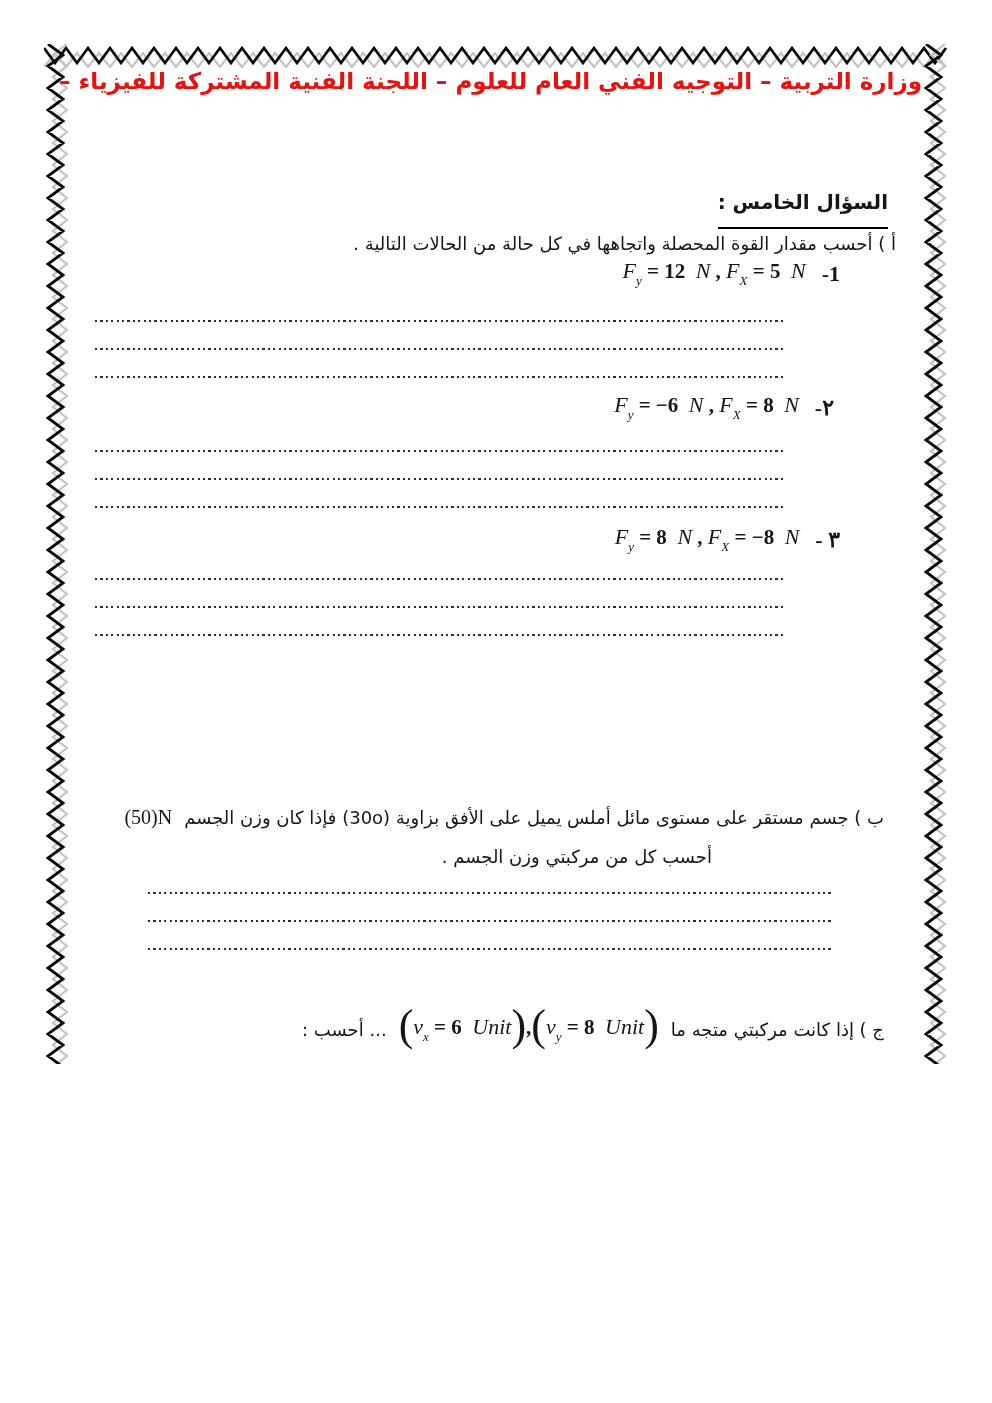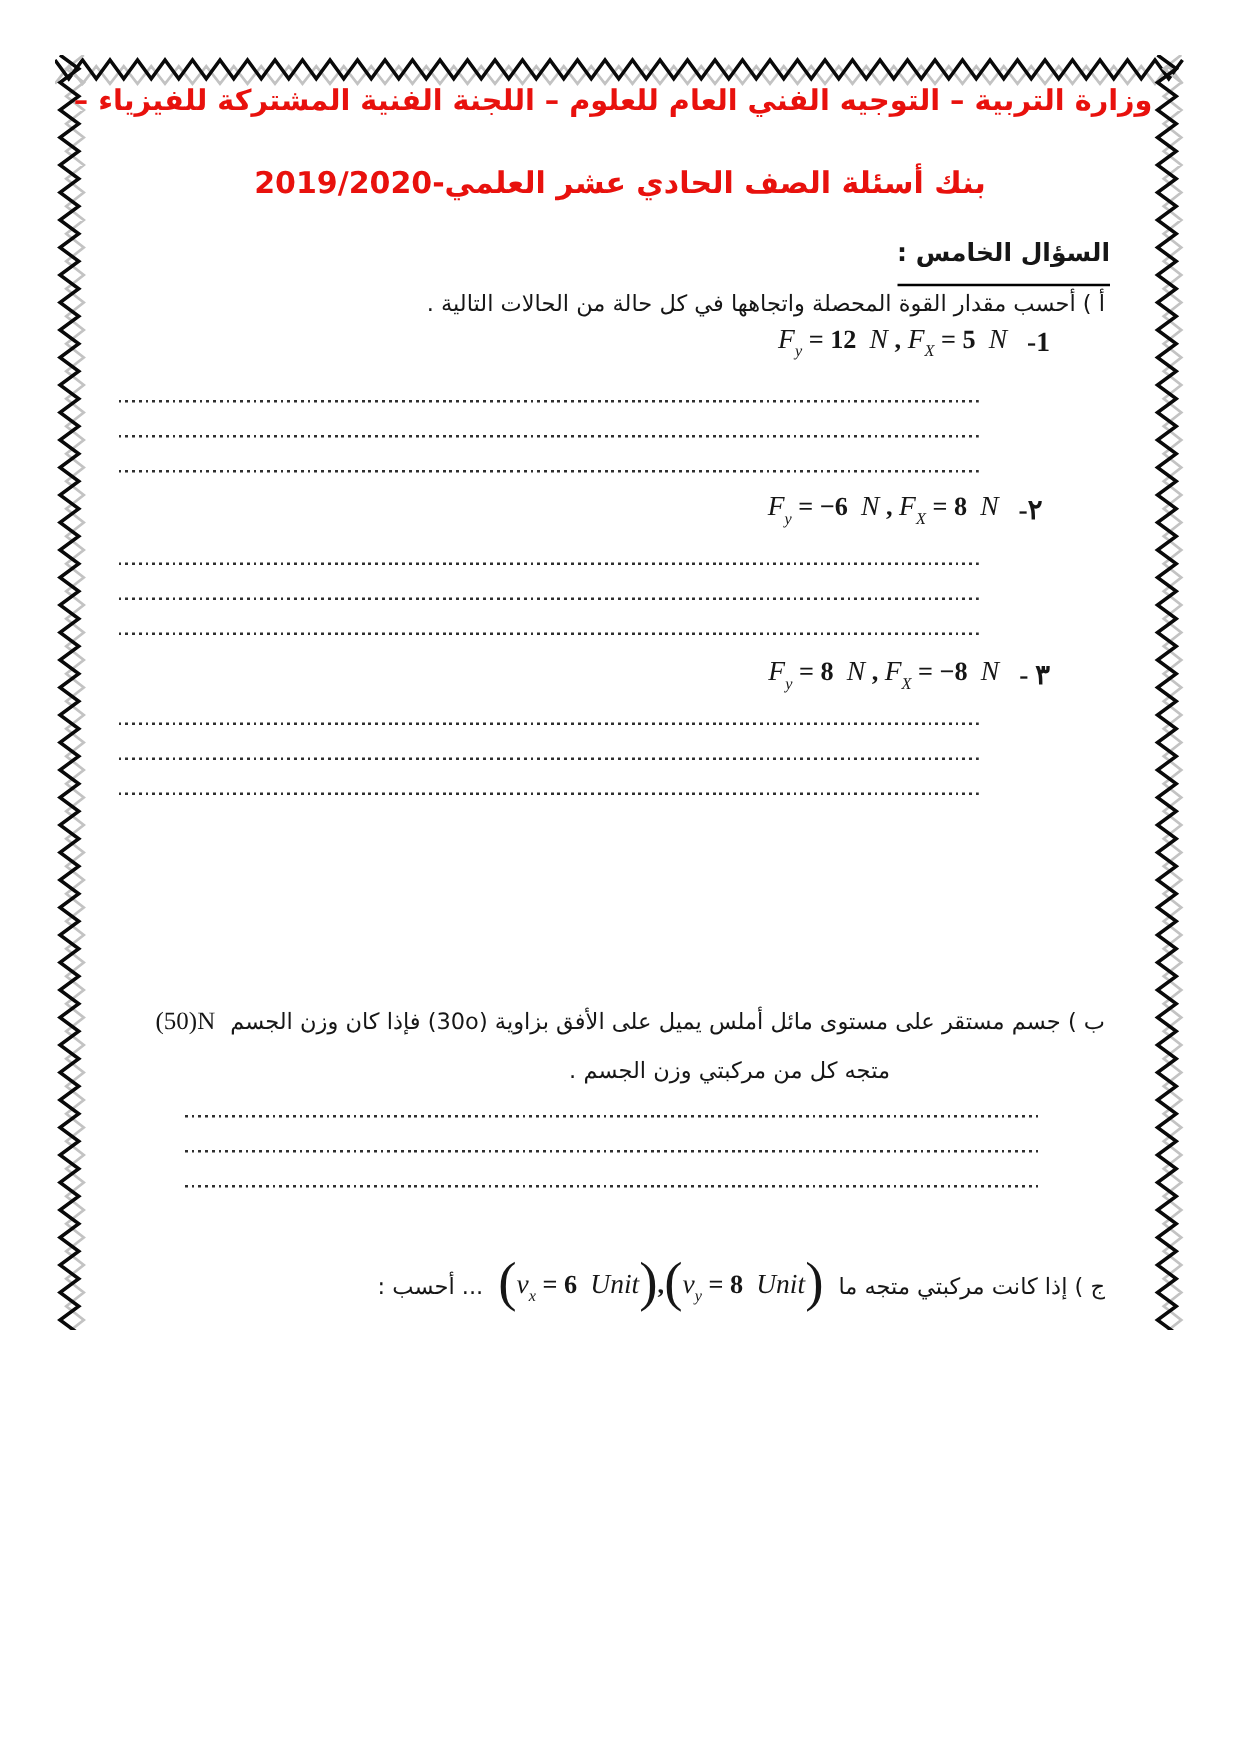--- a/index.html
+++ b/index.html
@@ -60,25 +60,24 @@
   <svg class="zig" width="26" height="1315" style="left:44px;top:44px;">
       <polyline points="23,0 9,11 23,22 9,33 23,44 9,55 23,66 9,77 23,88 9,99 23,110 9,121 23,132 9,143 23,154 9,165 23,176 9,187 23,198 9,209 23,220 9,231 23,242 9,253 23,264 9,275 23,286 9,297 23,308 9,319 23,330 9,341 23,352 9,363 23,374 9,385 23,396 9,407 23,418 9,429 23,440 9,451 23,462 9,473 23,484 9,495 23,506 9,517 23,528 9,539 23,550 9,561 23,572 9,583 23,594 9,605 23,616 9,627 23,638 9,649 23,660 9,671 23,682 9,693 23,704 9,715 23,726 9,737 23,748 9,759 23,770 9,781 23,792 9,803 23,814 9,825 23,836 9,847 23,858 9,869 23,880 9,891 23,902 9,913 23,924 9,935 23,946 9,957 23,968 9,979 23,990 9,1001 23,1012 9,1023 23,1034 9,1045 23,1056 9,1067 23,1078 9,1089 23,1100 9,1111 23,1122 9,1133 23,1144 9,1155 23,1166 9,1177 23,1188 9,1199 23,1210 9,1221 23,1232 9,1243 23,1254 9,1265 23,1276 9,1287 23,1298 9,1309" fill="none" stroke="#c3c3c3" stroke-width="2.2" stroke-linejoin="miter"></polyline>
       <polyline points="4,0 19,11 4,22 19,33 4,44 19,55 4,66 19,77 4,88 19,99 4,110 19,121 4,132 19,143 4,154 19,165 4,176 19,187 4,198 19,209 4,220 19,231 4,242 19,253 4,264 19,275 4,286 19,297 4,308 19,319 4,330 19,341 4,352 19,363 4,374 19,385 4,396 19,407 4,418 19,429 4,440 19,451 4,462 19,473 4,484 19,495 4,506 19,517 4,528 19,539 4,550 19,561 4,572 19,583 4,594 19,605 4,616 19,627 4,638 19,649 4,660 19,671 4,682 19,693 4,704 19,715 4,726 19,737 4,748 19,759 4,770 19,781 4,792 19,803 4,814 19,825 4,836 19,847 4,858 19,869 4,880 19,891 4,902 19,913 4,924 19,935 4,946 19,957 4,968 19,979 4,990 19,1001 4,1012 19,1023 4,1034 19,1045 4,1056 19,1067 4,1078 19,1089 4,1100 19,1111 4,1122 19,1133 4,1144 19,1155 4,1166 19,1177 4,1188 19,1199 4,1210 19,1221 4,1232 19,1243 4,1254 19,1265 4,1276 19,1287 4,1298 19,1309" fill="none" stroke="#0a0a0a" stroke-width="2.8" stroke-linejoin="miter"></polyline>
     </svg>
   <svg class="zig" width="26" height="1315" style="left:922px;top:44px;">
       <polyline points="23,0 9,11 23,22 9,33 23,44 9,55 23,66 9,77 23,88 9,99 23,110 9,121 23,132 9,143 23,154 9,165 23,176 9,187 23,198 9,209 23,220 9,231 23,242 9,253 23,264 9,275 23,286 9,297 23,308 9,319 23,330 9,341 23,352 9,363 23,374 9,385 23,396 9,407 23,418 9,429 23,440 9,451 23,462 9,473 23,484 9,495 23,506 9,517 23,528 9,539 23,550 9,561 23,572 9,583 23,594 9,605 23,616 9,627 23,638 9,649 23,660 9,671 23,682 9,693 23,704 9,715 23,726 9,737 23,748 9,759 23,770 9,781 23,792 9,803 23,814 9,825 23,836 9,847 23,858 9,869 23,880 9,891 23,902 9,913 23,924 9,935 23,946 9,957 23,968 9,979 23,990 9,1001 23,1012 9,1023 23,1034 9,1045 23,1056 9,1067 23,1078 9,1089 23,1100 9,1111 23,1122 9,1133 23,1144 9,1155 23,1166 9,1177 23,1188 9,1199 23,1210 9,1221 23,1232 9,1243 23,1254 9,1265 23,1276 9,1287 23,1298 9,1309" fill="none" stroke="#c3c3c3" stroke-width="2.2" stroke-linejoin="miter"></polyline>
       <polyline points="4,0 19,11 4,22 19,33 4,44 19,55 4,66 19,77 4,88 19,99 4,110 19,121 4,132 19,143 4,154 19,165 4,176 19,187 4,198 19,209 4,220 19,231 4,242 19,253 4,264 19,275 4,286 19,297 4,308 19,319 4,330 19,341 4,352 19,363 4,374 19,385 4,396 19,407 4,418 19,429 4,440 19,451 4,462 19,473 4,484 19,495 4,506 19,517 4,528 19,539 4,550 19,561 4,572 19,583 4,594 19,605 4,616 19,627 4,638 19,649 4,660 19,671 4,682 19,693 4,704 19,715 4,726 19,737 4,748 19,759 4,770 19,781 4,792 19,803 4,814 19,825 4,836 19,847 4,858 19,869 4,880 19,891 4,902 19,913 4,924 19,935 4,946 19,957 4,968 19,979 4,990 19,1001 4,1012 19,1023 4,1034 19,1045 4,1056 19,1067 4,1078 19,1089 4,1100 19,1111 4,1122 19,1133 4,1144 19,1155 4,1166 19,1177 4,1188 19,1199 4,1210 19,1221 4,1232 19,1243 4,1254 19,1265 4,1276 19,1287 4,1298 19,1309" fill="none" stroke="#0a0a0a" stroke-width="2.8" stroke-linejoin="miter"></polyline>
     </svg>
 
   <div class="title title1" style="color:#e8110d;">وزارة التربية – التوجيه الفني العام للعلوم – اللجنة الفنية المشتركة للفيزياء –</div>
-  <div class="title title2" style="color:#e8110d;">بنك أسئلة الصف الحادي عشر العلمي-2019/2020</div>
 
   <div class="heading" style="top:190px;right:104px;">السؤال الخامس :</div>
 
-  <div class="arline" style="top:233px;right:108px;text-align:right;">أ )  أحسب مقدار القوة المحصلة واتجاهها في كل حالة من الحالات التالية .</div>
+  <div class="arline" style="top:233px;right:96px;text-align:right;">أ )  أحسب مقدار القوة المحصلة واتجاهها في كل حالة من الحالات التالية .</div>
 
   <div class="case-row" style="top:258px;right:152px;">
     <span class="case-label">-1</span>
     <span class="formula"><span class="tk tk-v">F</span><span class="tk tk-s">y</span><span class="tk tk-t"> = 12  </span><span class="tk tk-v">N</span><span class="tk tk-c"> , </span><span class="tk tk-v">F</span><span class="tk tk-s">X</span><span class="tk tk-t"> = 5  </span><span class="tk tk-v">N</span></span>
   </div>
   <div class="dots dots-a" style="top:320px;"></div>
   <div class="dots dots-a" style="top:348px;"></div>
   <div class="dots dots-a" style="top:376px;"></div>
 
   <div class="case-row" style="top:392px;right:158px;">
@@ -94,21 +93,21 @@
     <span class="formula"><span class="tk tk-v">F</span><span class="tk tk-s">y</span><span class="tk tk-t"> = 8  </span><span class="tk tk-v">N</span><span class="tk tk-c"> , </span><span class="tk tk-v">F</span><span class="tk tk-s">X</span><span class="tk tk-t"> = −8  </span><span class="tk tk-v">N</span></span>
   </div>
   <div class="dots dots-a" style="top:578px;"></div>
   <div class="dots dots-a" style="top:606px;"></div>
   <div class="dots dots-a" style="top:634px;"></div>
 
   <div class="cline" style="top:806px;right:108px;">
     <span class="ar">ب ) جسم مستقر  على مستوى مائل أملس يميل على الأفق بزاوية ‎(30o)‎ فإذا كان وزن الجسم</span>
     <span class="ltrchunk" style="font-family:'Liberation Serif',serif;font-size:20px;">(50)N</span>
   </div>
-  <div class="arline" style="top:846px;right:280px;">متجه كل من مركبتي وزن الجسم .</div>
+  <div class="arline" style="top:846px;right:280px;">أحسب كل من مركبتي وزن الجسم .</div>
   <div class="dots dots-b" style="top:892px;"></div>
   <div class="dots dots-b" style="top:920px;"></div>
   <div class="dots dots-b" style="top:948px;"></div>
 
   <div class="cline" style="top:1000px;right:108px;height:58px;">
     <span class="ar">ج ) إذا كانت مركبتي متجه ما</span>
     <span class="formula"><span class="tk tk-p">(</span><span class="tk tk-v">v</span><span class="tk tk-s">x</span><span class="tk tk-t"> = 6  </span><span class="tk tk-v">Unit</span><span class="tk tk-p">)</span><span class="tk tk-t">,</span><span class="tk tk-p">(</span><span class="tk tk-v">v</span><span class="tk tk-s">y</span><span class="tk tk-t"> = 8  </span><span class="tk tk-v">Unit</span><span class="tk tk-p">)</span></span>
     <span class="ar">...  أحسب :</span>
   </div>
   <div class="arline" style="top:1074px;right:144px;">١- مقدار المتجه .</div>

